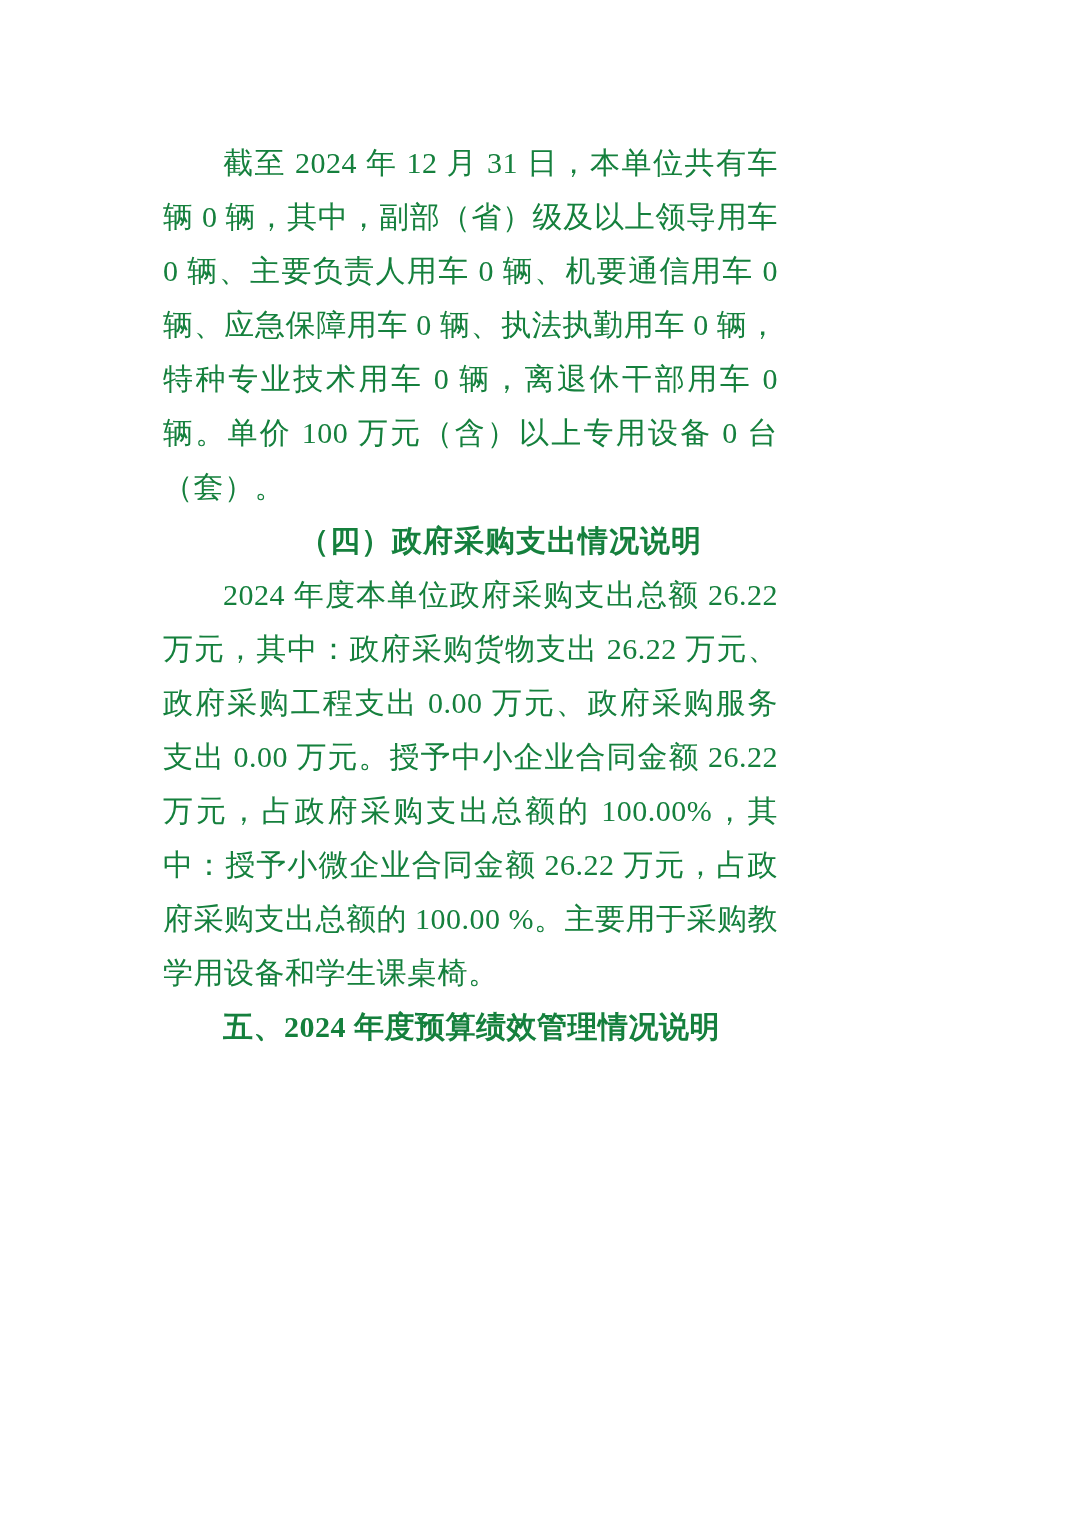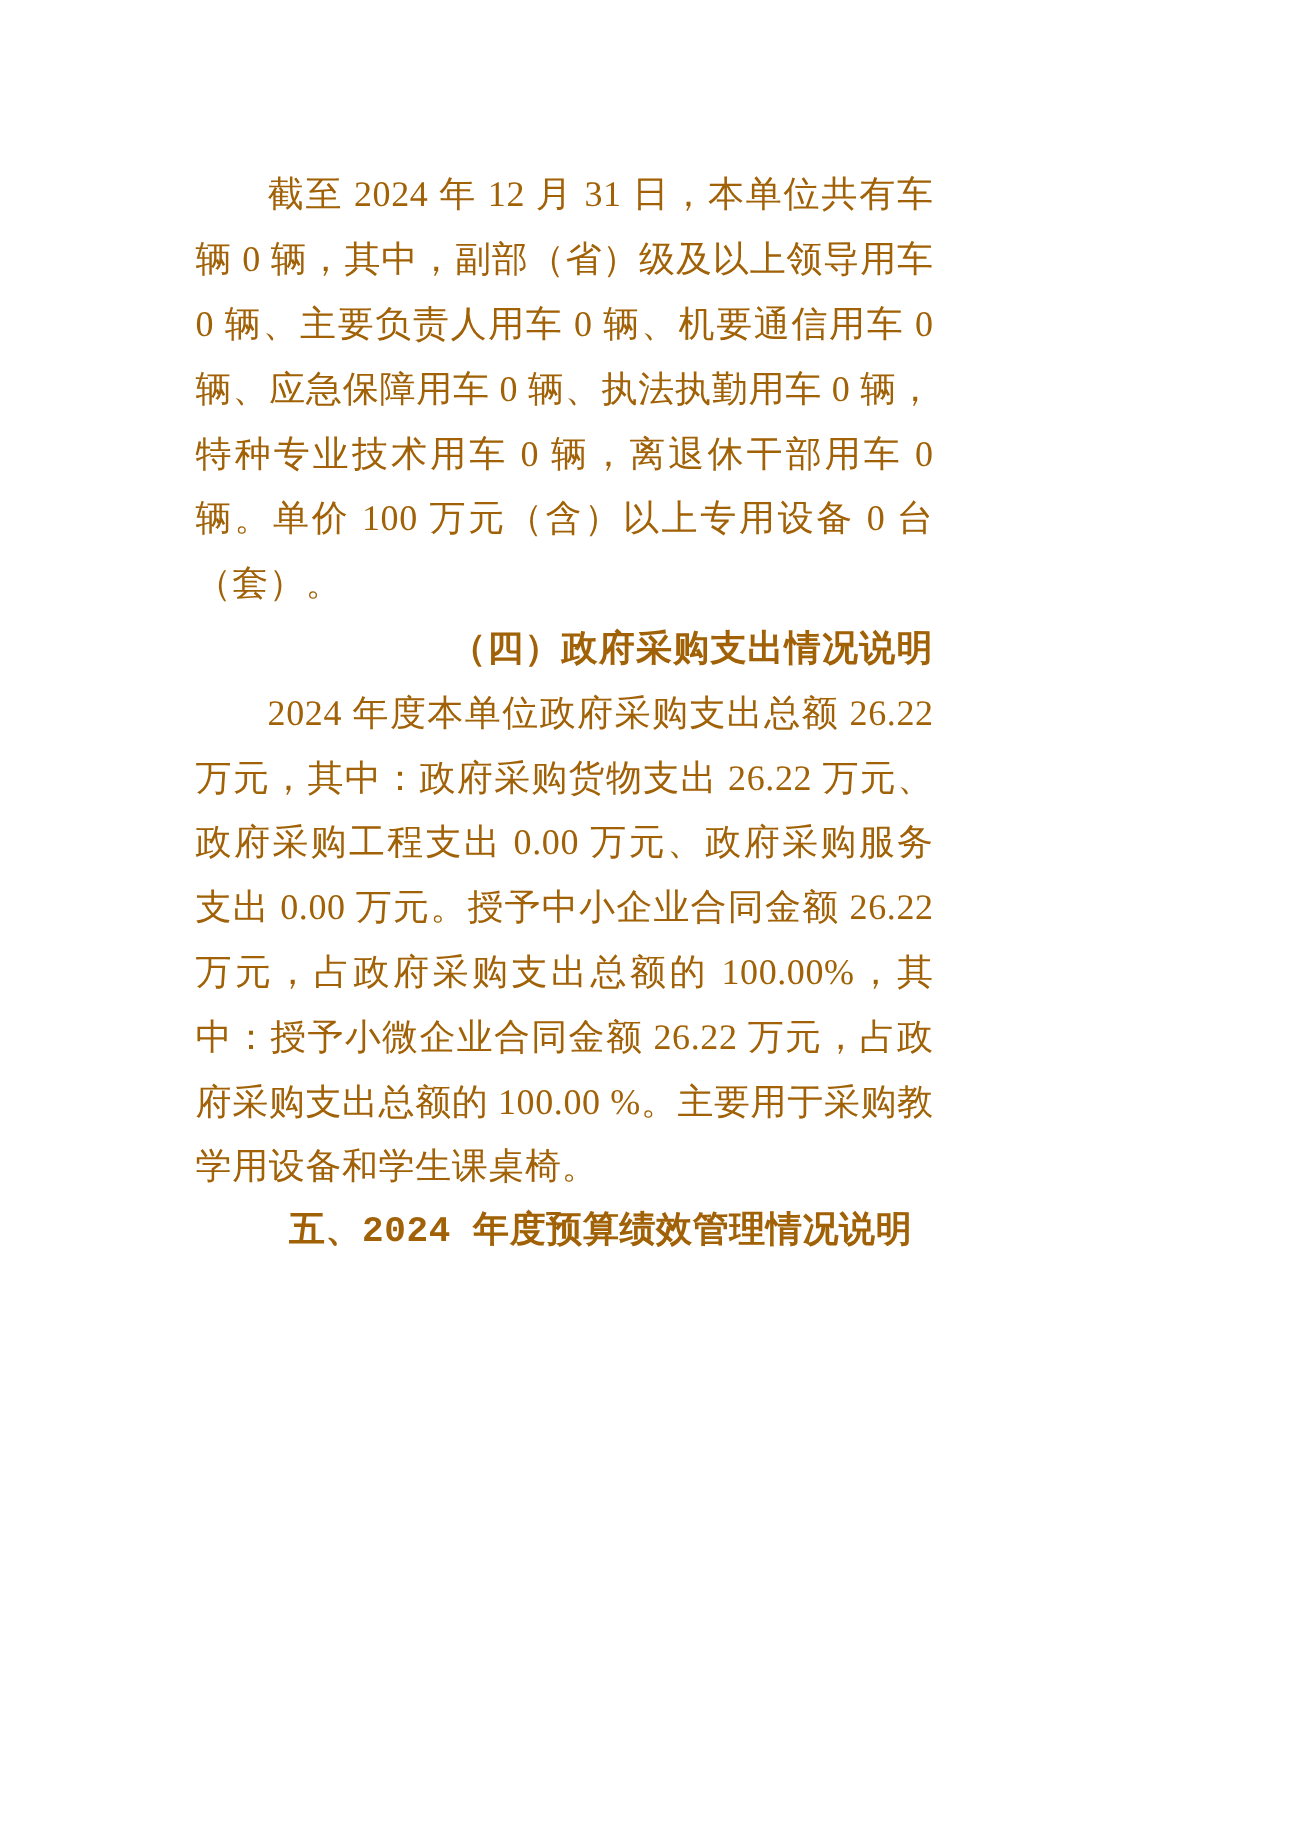--- a/index.html
+++ b/index.html
@@ -12,51 +12,51 @@
     height: 1520px;
     overflow: hidden;
     position: relative;
   }
   .page {
     box-sizing: border-box;
     width: 939px;
     height: 1520px;
     padding: 136px 161px 0 163px;
     background: #ffffff;
-    color: #a16207;
+    color: #15803d;
   }
   .body-text {
     margin: 0;
     font-family: "Liberation Serif", "DejaVu Serif", serif;
     font-size: 30px;
     line-height: 54px;
     font-weight: 400;
     text-align: justify;
     text-justify: inter-ideograph;
     text-indent: 2em;
     word-break: normal;
     letter-spacing: 0.5px;
   }
   .heading-kaiti {
     margin: 0;
     font-family: "Liberation Serif", "DejaVu Serif", serif;
     font-size: 30px;
     line-height: 54px;
     font-weight: 700;
-    text-align: right;
+    text-align: center;
     text-indent: 2em;
     letter-spacing: 1px;
   }
   .heading-heiti {
     margin: 0;
-    font-family: Liberation Mono, monospace;
+    font-family: Liberation Serif, serif;
     font-size: 30px;
     line-height: 54px;
     font-weight: 700;
-    text-align: center;
+    text-align: left;
     text-indent: 2em;
     letter-spacing: 0.5px;
   }
 </style>
 </head>
 <body>
 
 <div class="page">
   <p class="body-text">截至 2024 年 12 月 31 日，本单位共有车辆 0 辆，其中，副部（省）级及以上领导用车 0 辆、主要负责人用车 0 辆、机要通信用车 0 辆、应急保障用车 0 辆、执法执勤用车 0 辆，特种专业技术用车 0 辆，离退休干部用车 0 辆。单价 100 万元（含）以上专用设备 0 台（套）。</p>
   <h3 class="heading-kaiti">（四）政府采购支出情况说明</h3>

